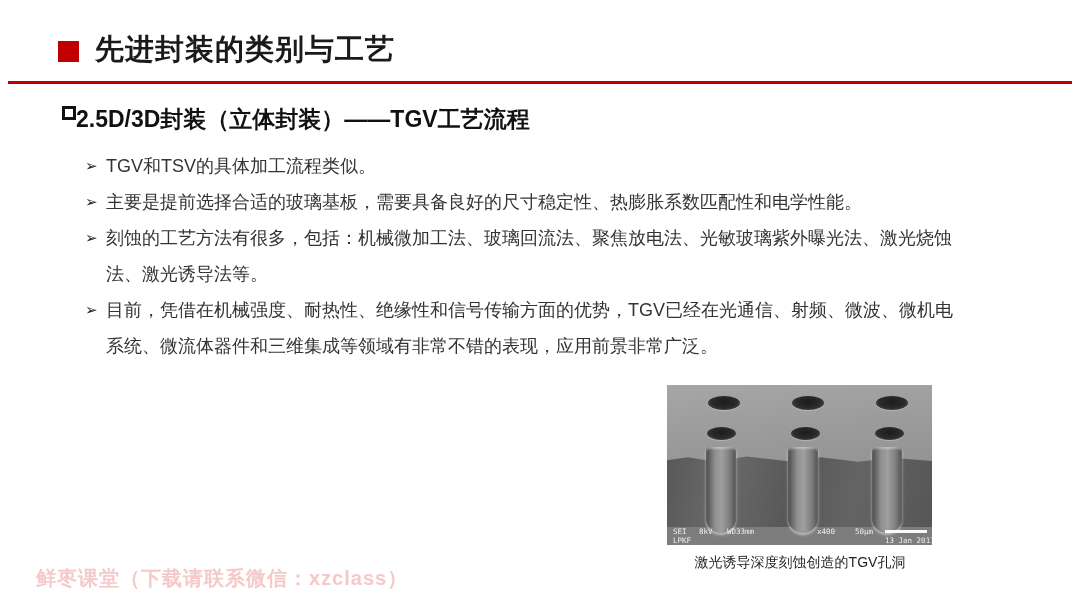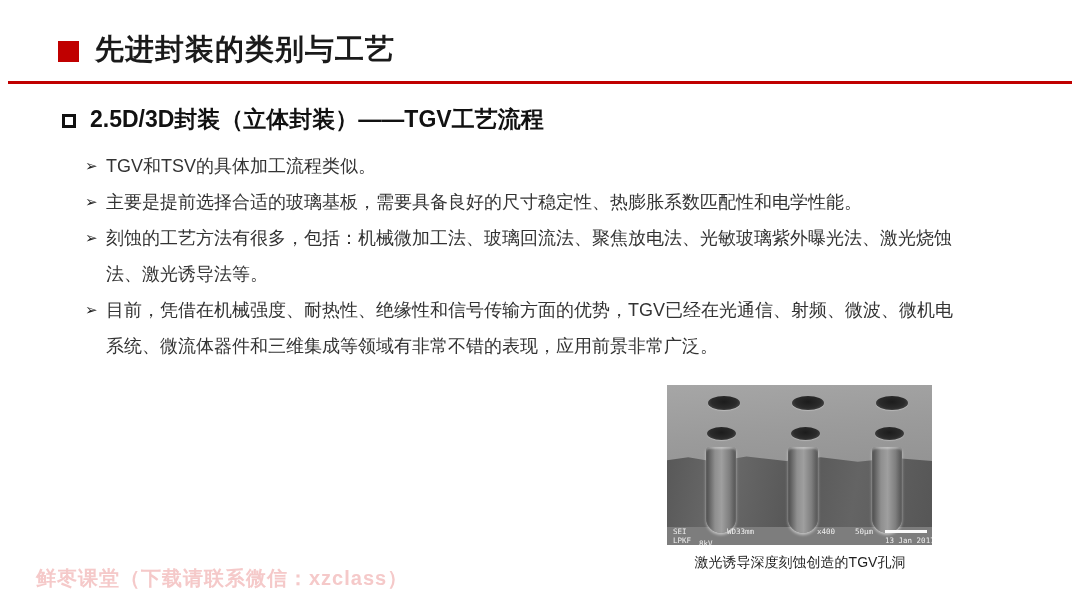--- a/index.html
+++ b/index.html
@@ -9,21 +9,21 @@
     background:#ffffff; font-family:"Liberation Sans", sans-serif; color:#262626;
   }
 
   
   .header { position:absolute; left:40px; top:30px; display:flex; align-items:center; gap:16px;padding-left:18px; }
   .title-square { width:21px; height:21px; background:#C00000; margin-top:2px; }
   .page-title { font-size:29px; font-weight:bold; color:#1a1a1a; letter-spacing:1px; }
   .title-rule { position:absolute; left:8px; top:81px; width:1064px; height:3px; background:#C00000; }
 
   
-  .subtitle-row { position:absolute; left:62px; top:104px; display:flex; align-items:center; gap:14px; }
+  .subtitle-row { position:absolute; left:62px; top:104px; display:flex; align-items:flex-start; }
   .subtitle-square { width:14px; height:14px; border:3px solid #111; background:#fff; margin-top:2px; }
   .subtitle-text { font-size:23px; font-weight:bold; color:#111; }
 
   
   .bullets { position:absolute; left:85px; top:148px; width:876px; list-style:none; }
   .bullets li {
     position:relative; padding-left:21px; font-size:18px; line-height:36px; color:#333;
     width:877px;
   }
   .bullet-marker { position:absolute; left:0; top:0; font-size:15px; color:#222; line-height:36px; }
@@ -42,21 +42,21 @@
           clip-path:polygon(0 7%, 8% 3%, 18% 9%, 30% 2%, 45% 8%, 58% 3%, 72% 9%, 86% 4%, 100% 8%, 100% 100%, 0 100%); }
   .lower-strip { position:absolute; left:0; top:142px; width:265px; height:18px; background:#7d7d7d; }
   .pillar { position:absolute; top:62px; width:30px; height:86px;
             background:linear-gradient(90deg,#4a4a4a 0%, #8f8f8f 30%, #9f9f9f 52%, #7f7f7f 78%, #515151 100%);
             border-radius:4px 4px 15px 15px;
             box-shadow:0 2px 3px rgba(255,255,255,0.55), inset 0 2px 2px rgba(255,255,255,0.35); }
   .sem-foot { position:absolute; left:0; bottom:0; width:268px; height:20px;
               font-family:"DejaVu Sans Mono", monospace; font-size:7.5px; color:#f0f0f0; }
   .sem-foot span { position:absolute; white-space:nowrap; }
   .sf-sei  { left:6px;   top:2px; }
-  .sf-kv   { left:32px;  top:14px; }
+  .sf-kv   { left:32px;  top:2px; }
   .sf-wd   { left:60px;  top:2px; }
   .sf-mag  { left:150px; top:2px; }
   .sf-scale{ left:188px; top:2px; }
   .sf-bar  { left:218px; top:5px; width:42px; height:3px; background:#fafafa; }
   .sf-lab  { left:6px;   top:11px; }
   .sf-date { left:218px; top:11px; }
 
   
   .caption { position:absolute; left:600px; top:553px; width:400px; text-align:center;
              font-size:14px; line-height:18px; color:#1f1f1f; }

